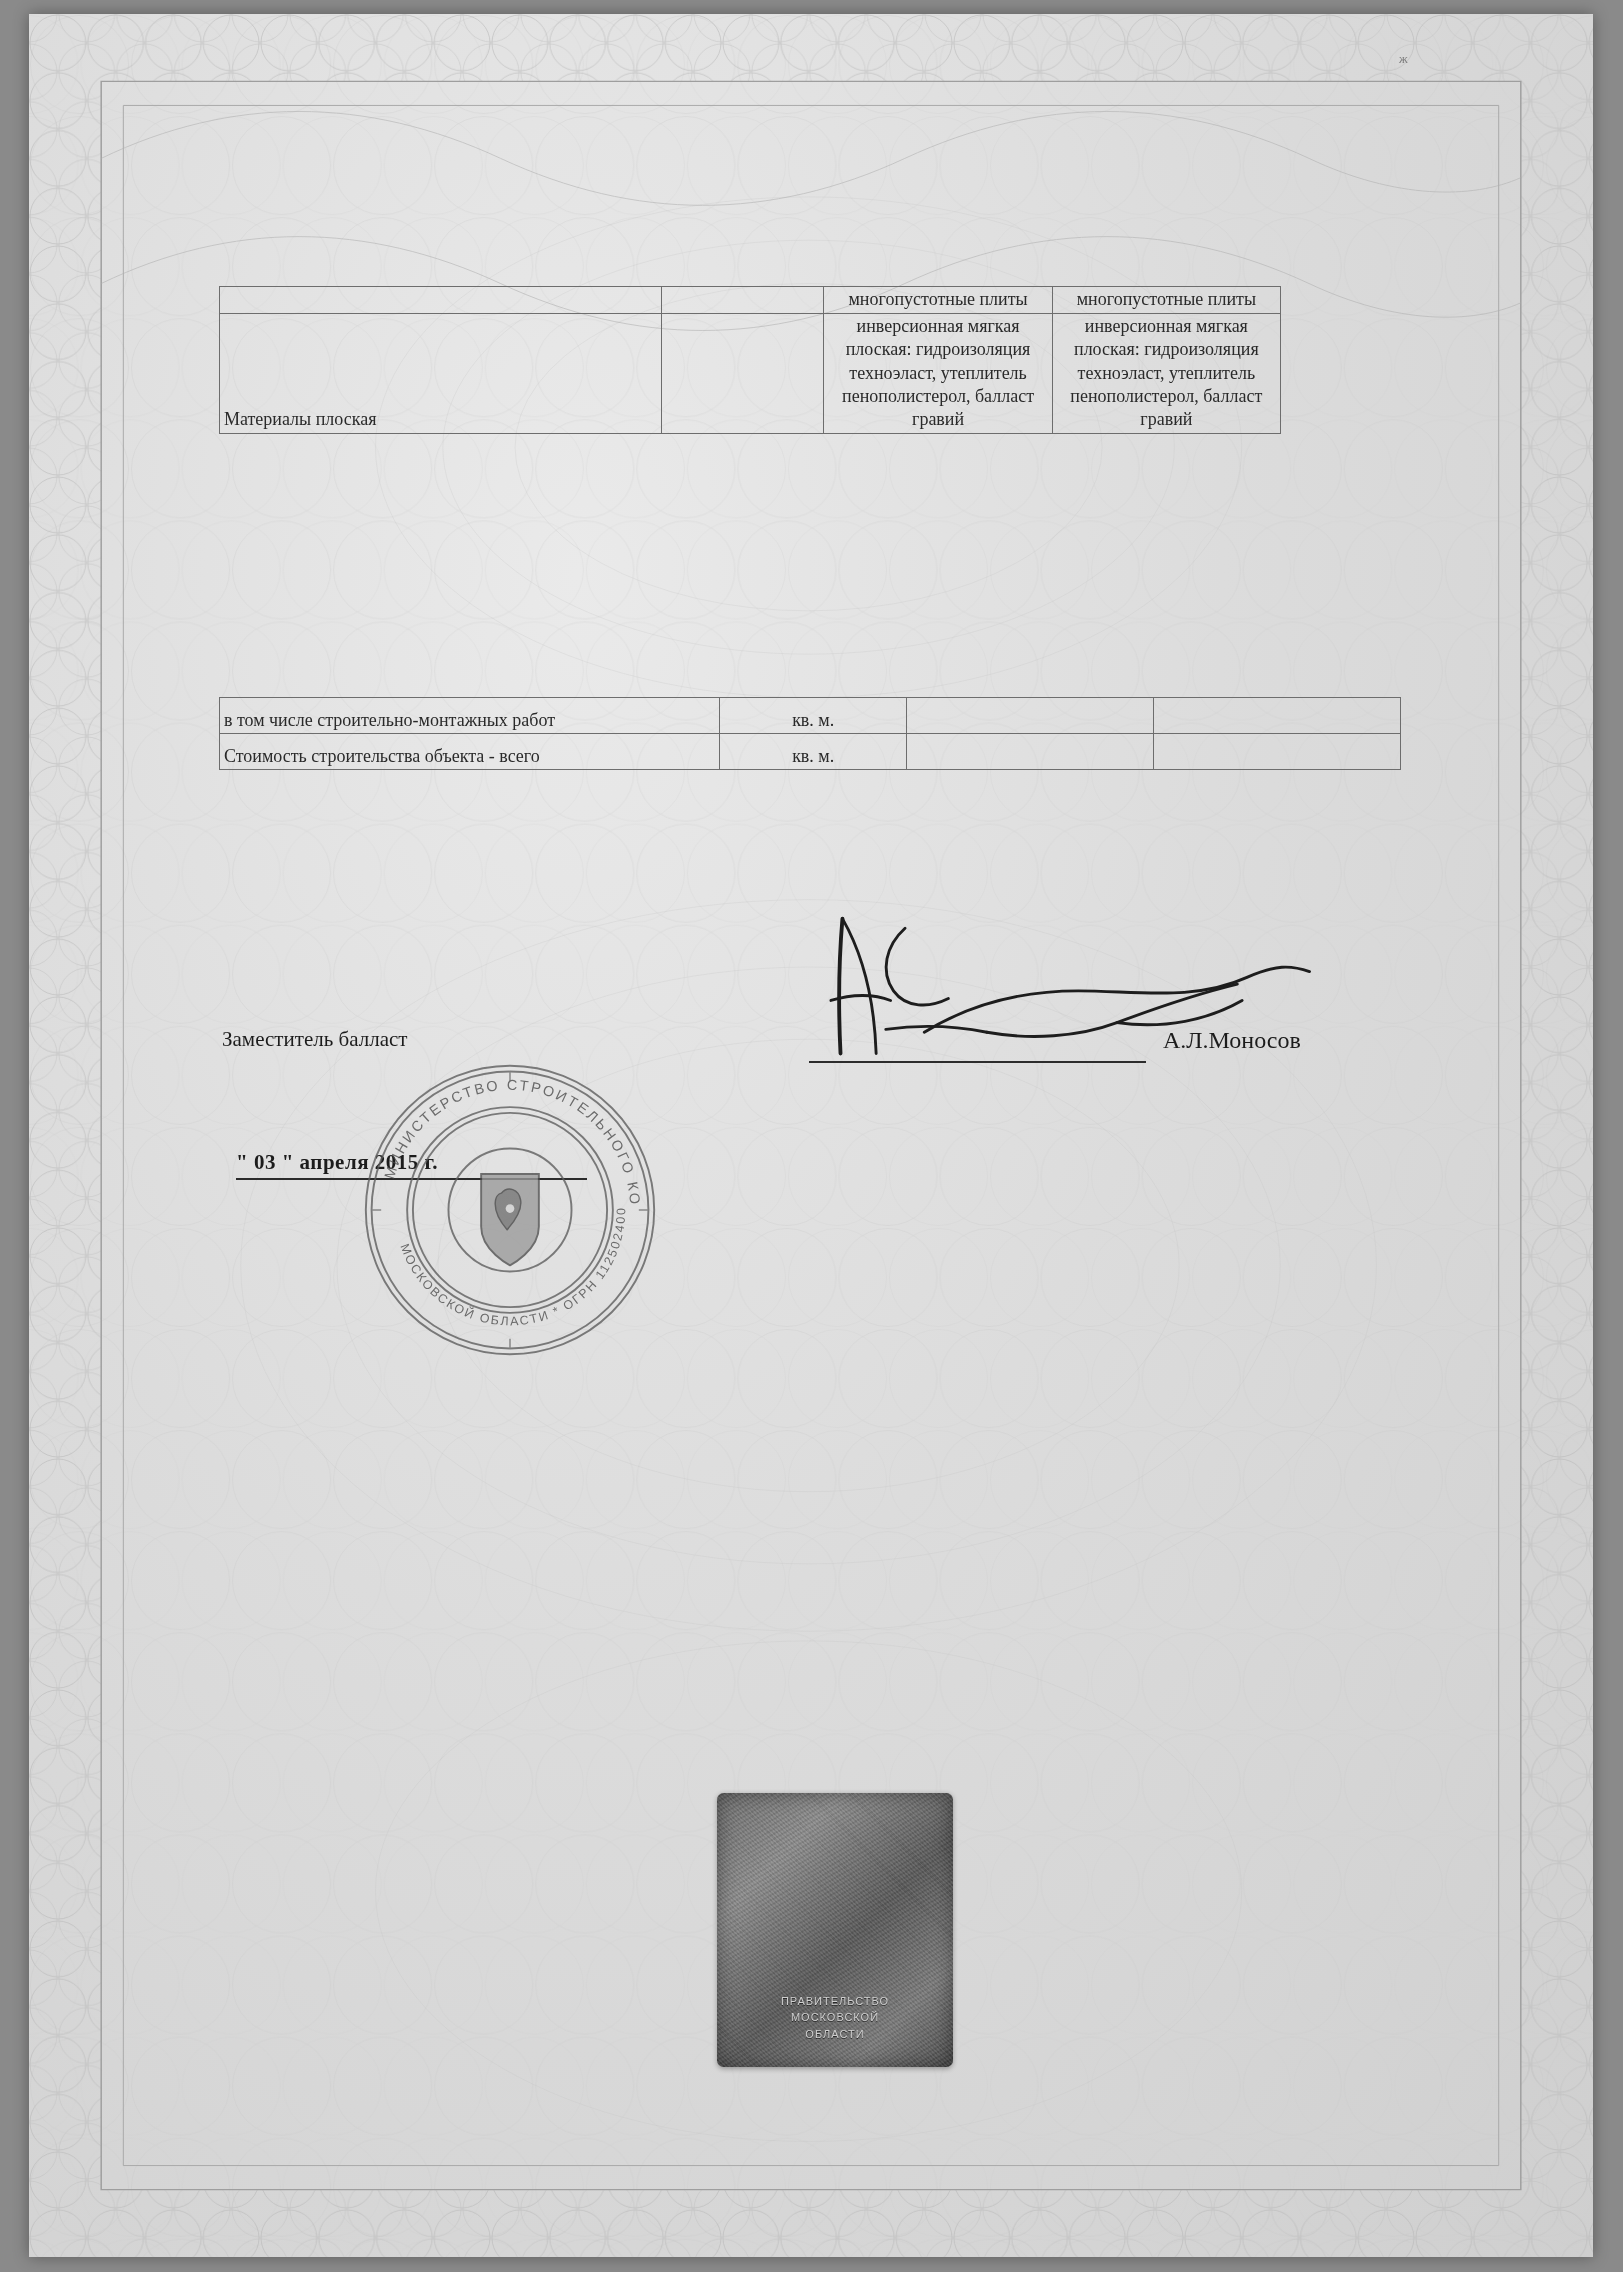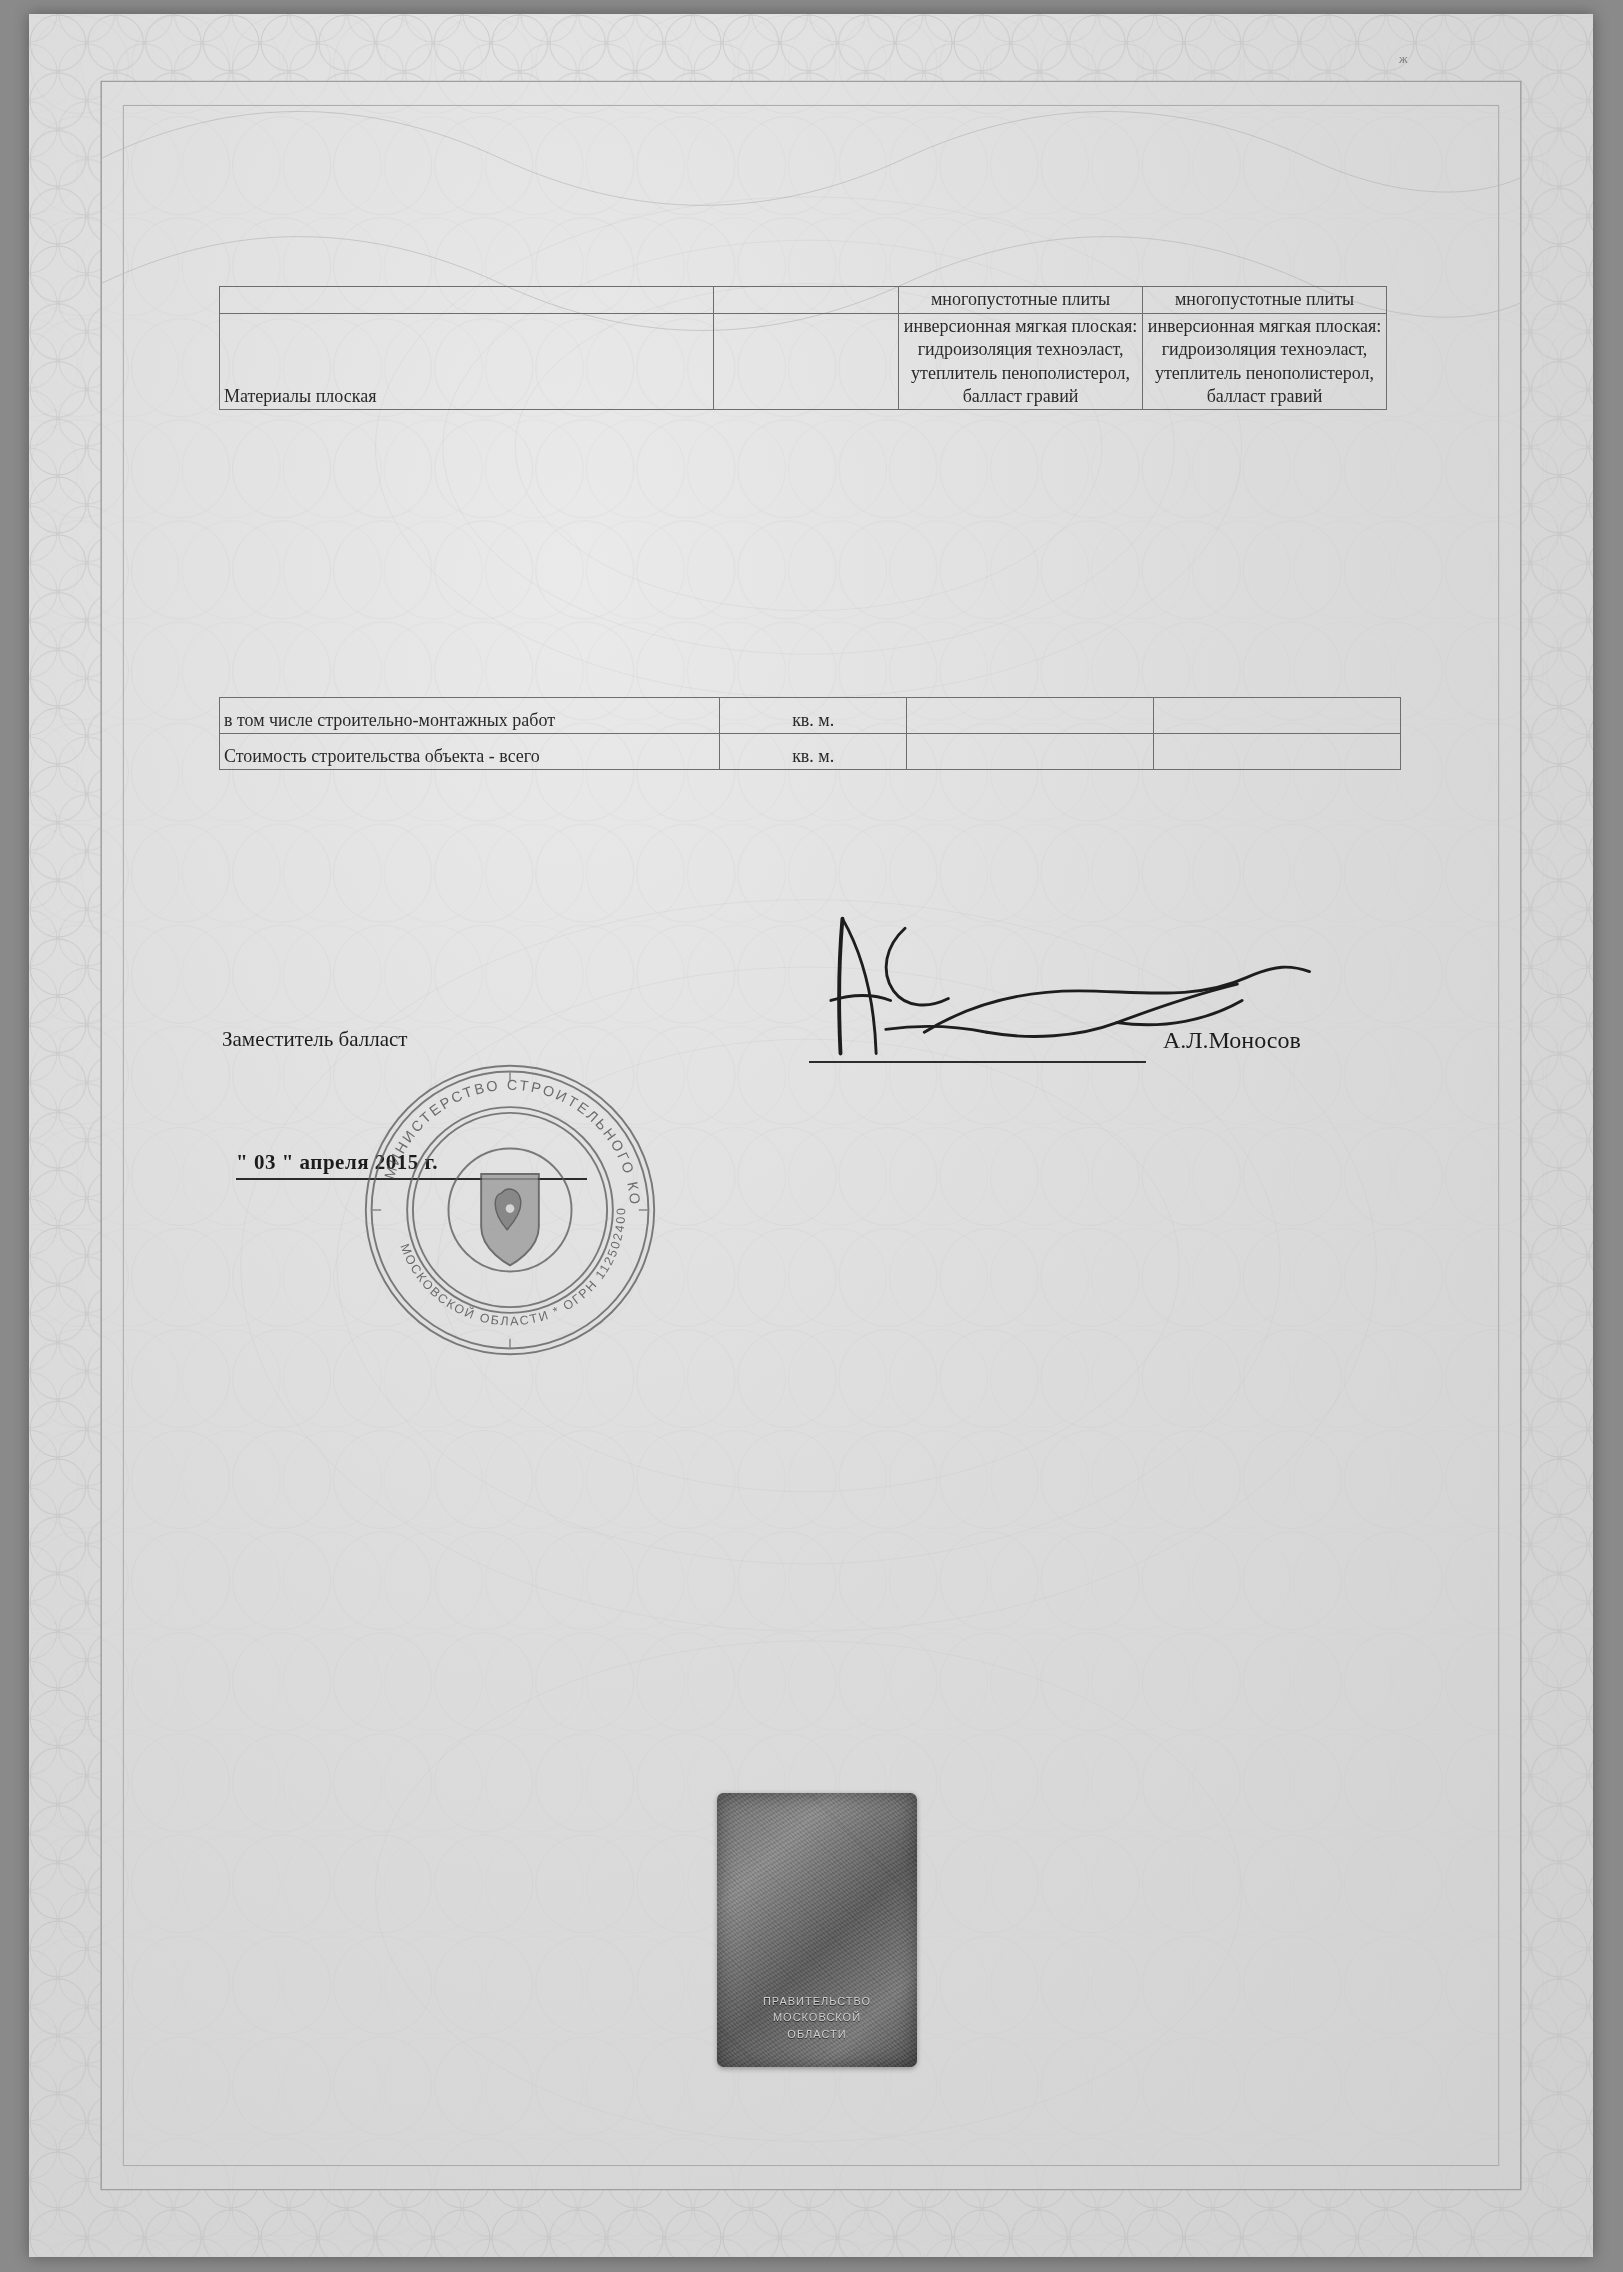--- a/index.html
+++ b/index.html
@@ -55,21 +55,21 @@
     padding: 1px 3.9px;
     vertical-align: bottom;
     color: #2a2a2a;
   }
 
   
   #roof-table {
     position: absolute;
     left: 190px;
     top: 272px;
-    width: 1168px;
+    width: 1062px;
   }
   #roof-table td.c1 { width: 477px; }
   #roof-table td.c2 { width: 173px; }
   #roof-table td.c3 { width: 231px; text-align: center; }
   #roof-table td.c4 { width: 231px; text-align: center; }
   #roof-table td.label { vertical-align: bottom; }
 
   
   .section-heading {
     position: absolute;
@@ -156,21 +156,21 @@
     height: 298px;
     opacity: 0.78;
   }
   .stamp svg { width: 100%; height: 100%; }
 
   
   .seal {
     position: absolute;
     left: 688px;
     top: 1779px;
-    width: 200px;
+    width: 236px;
     height: 274px;
     background: linear-gradient(135deg,#6f6f6f 0%, #8c8c8c 25%, #5a5a5a 55%, #7b7b7b 80%, #4e4e4e 100%);
     border-radius: 6.7px;
     box-shadow: inset 0 0 19px rgba(0,0,0,0.45), 0 1.9px 5.8px rgba(0,0,0,0.3);
     overflow: hidden;
   }
   .seal-noise {
     position: absolute; inset: 0;
     background-image:
       repeating-linear-gradient(45deg, rgba(255,255,255,0.05) 0 1.4px, rgba(0,0,0,0.05) 1.4px 2.9px),

